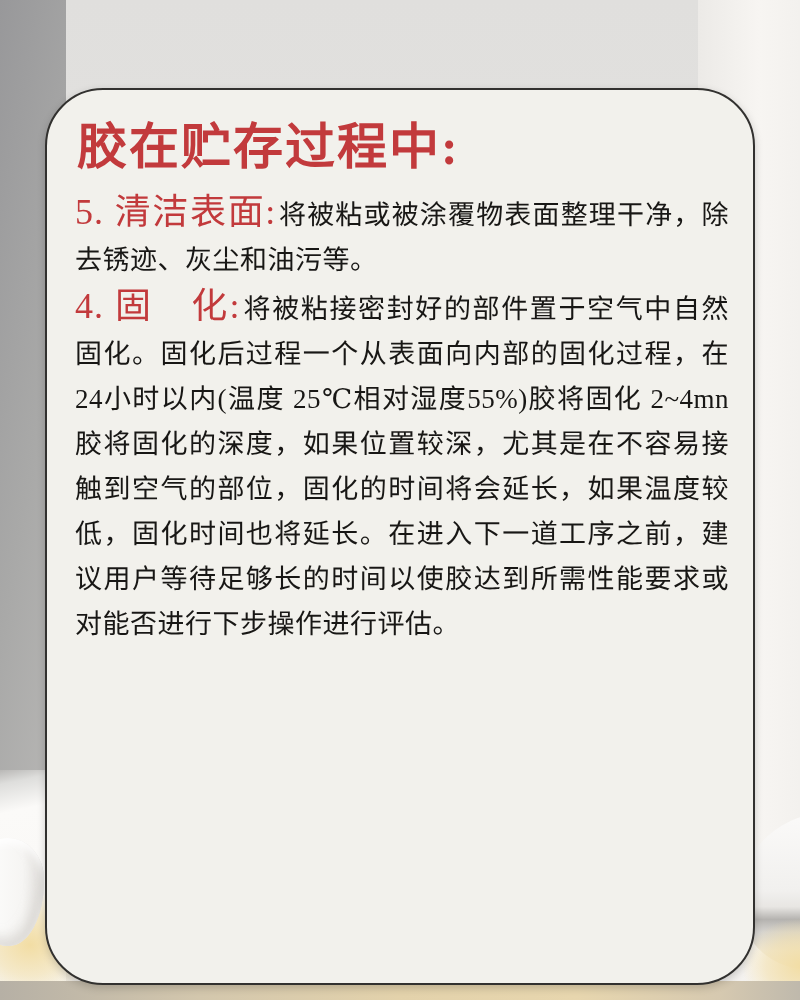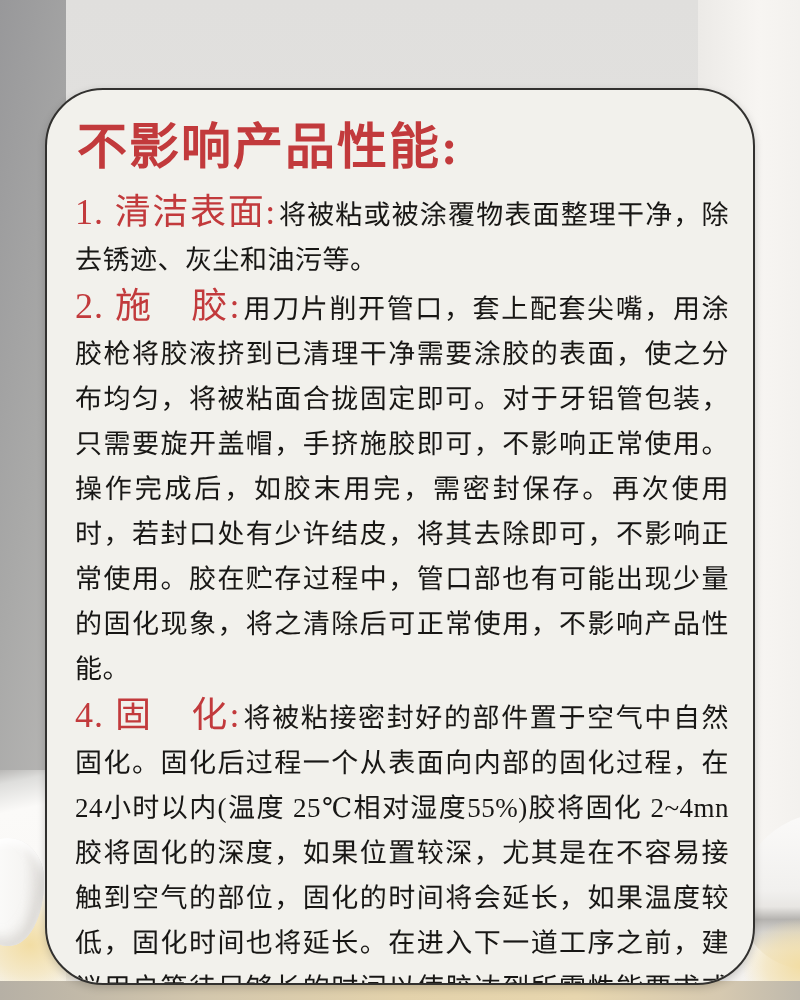--- a/index.html
+++ b/index.html
@@ -60,26 +60,23 @@
 <div class="layer wall-mid"></div>
 <div class="layer wall-right"></div>
 <div class="layer table-left"></div>
 <div class="layer glow-left"></div>
 <div class="layer dish-left"></div>
 <div class="layer platform-right"></div>
 <div class="layer glow-right"></div>
 <div class="layer bottom-strip"></div>
 
 <div class="layer card">
-  <h1 class="card-title">不影响产品性能:</h1>
+  <h1 class="card-title">胶在贮存过程中:</h1>
 
   <p class="step">
-    <span class="step-label">1. 清洁表面:</span><span class="step-text">将被粘或被涂覆物表面整理干净，除去锈迹、灰尘和油污等。</span>
+    <span class="step-label">5. 清洁表面:</span><span class="step-text">将被粘或被涂覆物表面整理干净，除去锈迹、灰尘和油污等。</span>
   </p>
 
-  <p class="step">
-    <span class="step-label">2. 施　胶:</span><span class="step-text">用刀片削开管口，套上配套尖嘴，用涂胶枪将胶液挤到已清理干净需要涂胶的表面，使之分布均匀，将被粘面合拢固定即可。对于牙铝管包装，只需要旋开盖帽，手挤施胶即可，不影响正常使用。操作完成后，如胶末用完，需密封保存。再次使用时，若封口处有少许结皮，将其去除即可，不影响正常使用。胶在贮存过程中，管口部也有可能出现少量的固化现象，将之清除后可正常使用，不影响产品性能。</span>
-  </p>
 
   <p class="step">
     <span class="step-label">4. 固　化:</span><span class="step-text">将被粘接密封好的部件置于空气中自然固化。固化后过程一个从表面向内部的固化过程，在 24小时以内(温度 25℃相对湿度55%)胶将固化 2~4mn胶将固化的深度，如果位置较深，尤其是在不容易接触到空气的部位，固化的时间将会延长，如果温度较低，固化时间也将延长。在进入下一道工序之前，建议用户等待足够长的时间以使胶达到所需性能要求或对能否进行下步操作进行评估。</span>
   </p>
 </div>
 
 </body></html>

